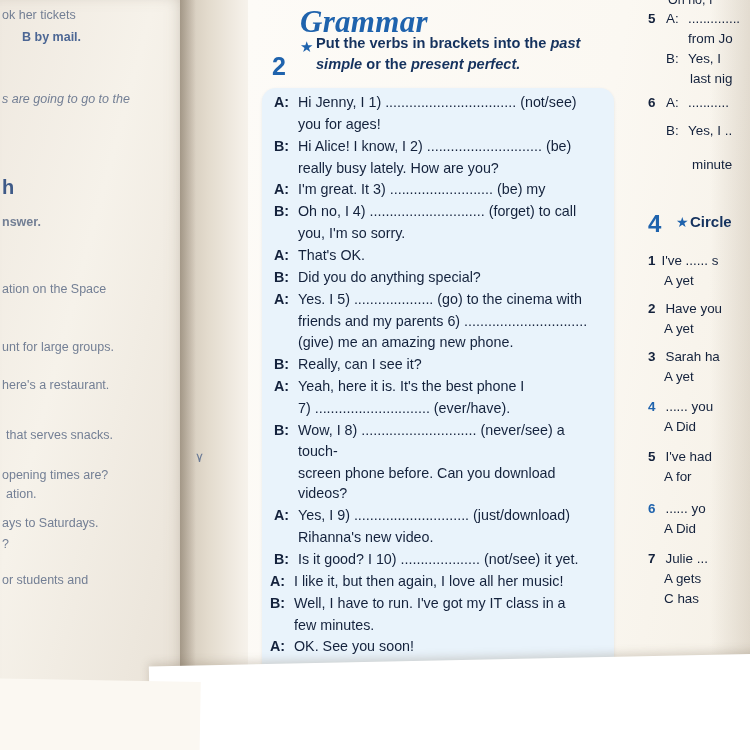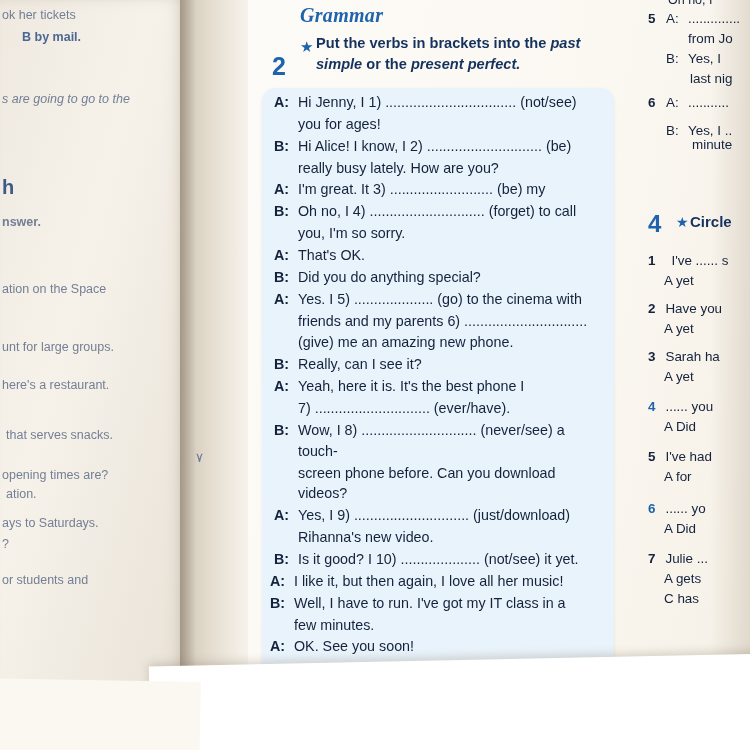--- a/index.html
+++ b/index.html
@@ -84,21 +84,21 @@
   .lt.b { font-weight: bold; color:#2f4f86; }
   .lt.hdr { font-weight: bold; font-size: 20px; color:#1e3f77; }
 
   
   .grammar-head {
     position: absolute;
     left: 300px; top: 4px;
     font-family: "Liberation Serif", serif;
     font-style: italic;
     font-weight: bold;
-    font-size: 20px;
+    font-size: 31px;
     color: #1f63ad;
     letter-spacing: 0.3px;
   }
   .ex-num {
     position: absolute;
     left: 272px; top: 52px;
     font-family: "Liberation Sans", sans-serif;
     font-weight: bold;
     font-size: 25px;
     color: #1f63ad;
@@ -331,29 +331,29 @@
     <div class="r-item" style="left:40px; top:30px;">from Jo</div>
     <div class="r-item" style="left:18px; top:50px;">B:</div>
     <div class="r-item" style="left:40px; top:50px;">Yes, I</div>
     <div class="r-item" style="left:42px; top:70px;">last nig</div>
 
     <div class="r-item r-num" style="left:0px; top:94px;">6</div>
     <div class="r-item" style="left:18px; top:94px;">A:</div>
     <div class="r-item" style="left:40px; top:94px;">...........</div>
     <div class="r-item" style="left:18px; top:122px;">B:</div>
     <div class="r-item" style="left:40px; top:122px;">Yes, I ..</div>
-    <div class="r-item" style="left:44px; top:136px;">minute</div>
+    <div class="r-item" style="left:44px; top:156px;">minute</div>
   </div>
 
   <div class="ex4-num">4</div>
   <div class="ex4-star">★</div>
   <div class="ex4-word">Circle</div>
 
   <div class="rcol">
-    <div class="r-q" style="left:0px; top:252px;"><span class="r-num">1</span><span style="margin-left:16px;">I've ...... s</span></div>
+    <div class="r-q" style="left:0px; top:252px;"><span class="r-num">1</span><span style="margin-left:6px;">I've ...... s</span></div>
     <div class="r-opt" style="left:16px; top:272px;">A  yet</div>
 
     <div class="r-q" style="left:0px; top:300px;"><span class="r-num">2</span><span style="margin-left:10px;">Have you</span></div>
     <div class="r-opt" style="left:16px; top:320px;">A  yet</div>
 
     <div class="r-q" style="left:0px; top:348px;"><span class="r-num">3</span><span style="margin-left:10px;">Sarah ha</span></div>
     <div class="r-opt" style="left:16px; top:368px;">A  yet</div>
 
     <div class="r-q" style="left:0px; top:398px;"><span class="r-num blue">4</span><span style="margin-left:10px;">...... you</span></div>
     <div class="r-opt" style="left:16px; top:418px;">A  Did</div>

